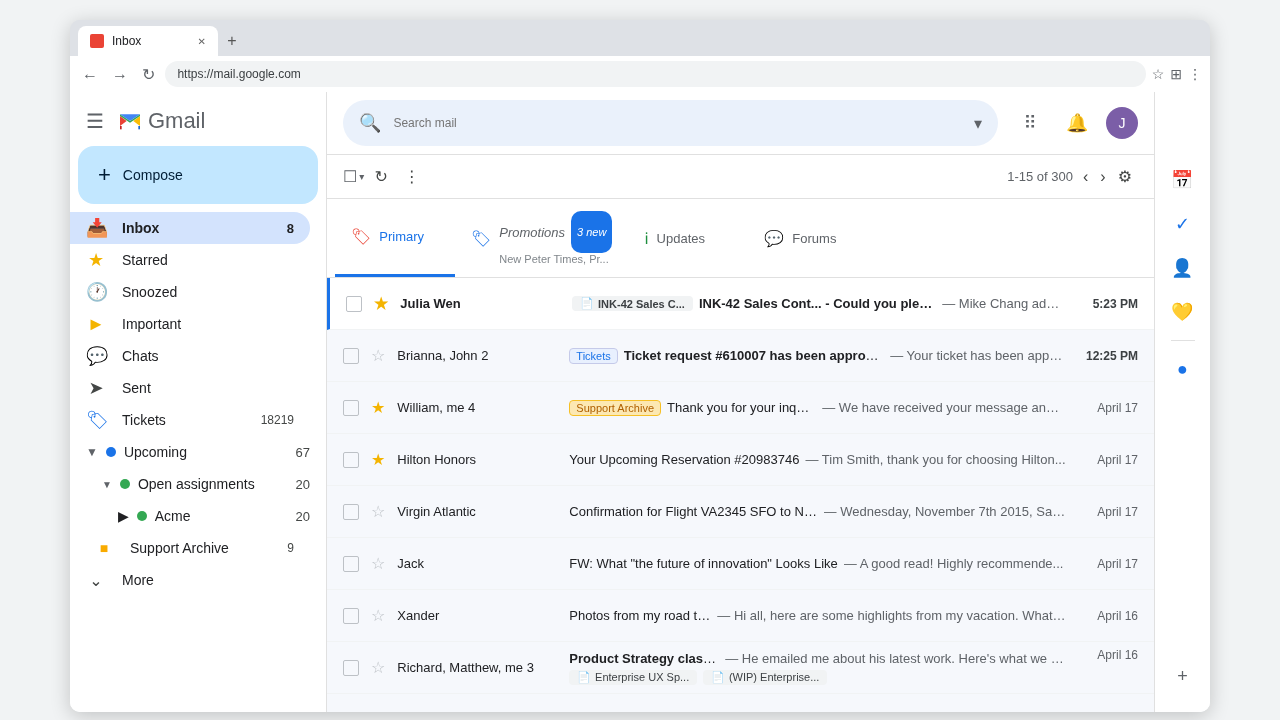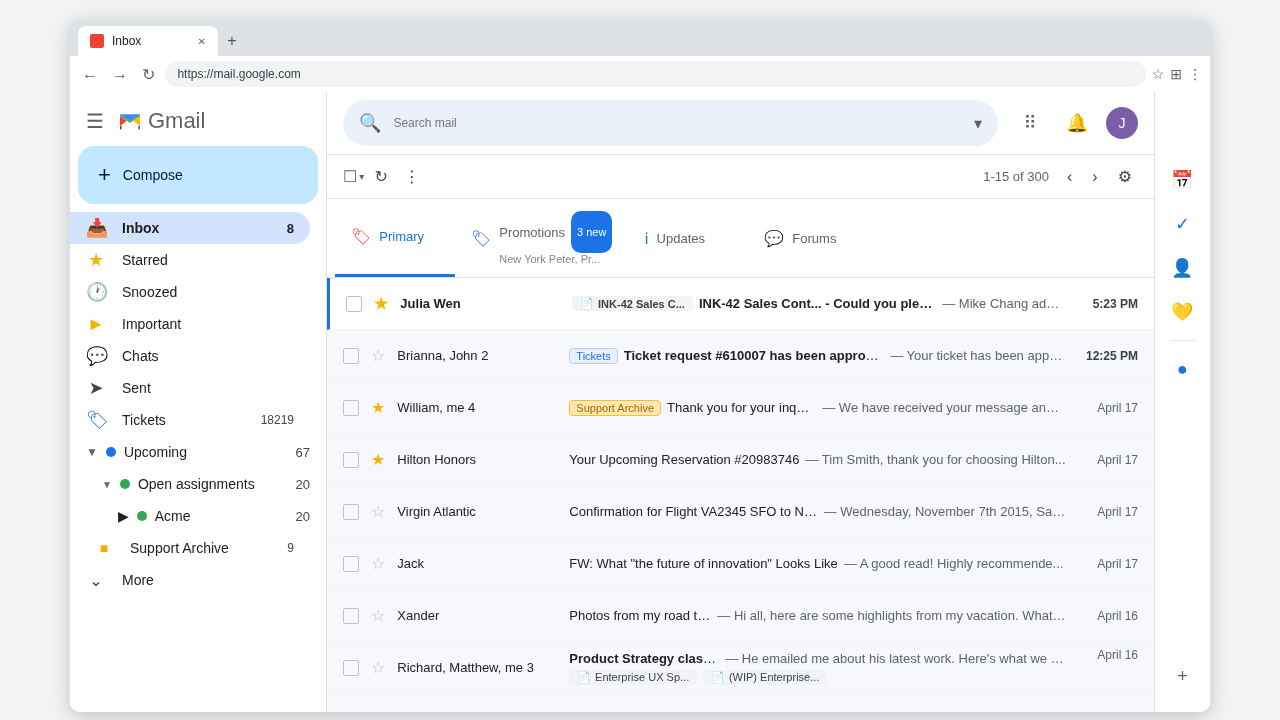--- a/index.html
+++ b/index.html
@@ -149,21 +149,21 @@
 
     .toolbar {
       display: flex;
       align-items: center;
       padding: 6px 16px;
       gap: 4px;
       border-bottom: 1px solid #e0e0e0;
     }
     .toolbar-left { display: flex; align-items: center; gap: 4px; flex: 1; }
     .tool-btn { padding: 6px; border-radius: 50%; cursor: pointer; color: #444746; font-size: 16px; display: flex; align-items: center; justify-content: center; }
-    .toolbar-right { display: flex; align-items: center; gap: 8px; font-size: 13px; color: #5f6368; }
+    .toolbar-right { display: flex; align-items: center; gap: 0; font-size: 13px; color: #5f6368; }
 
     
     .email-tabs {
       display: flex;
       align-items: stretch;
       border-bottom: 1px solid #e0e0e0;
       padding: 0 8px;
     }
     .email-tab {
       display: flex;
@@ -456,25 +456,25 @@
       </div>
 
       <div class="email-tabs">
         <div class="email-tab active">
           <span class="tab-icon" style="color:#ea4335;">🏷</span>
           <span class="tab-name">Primary</span>
         </div>
         <div class="email-tab">
           <span class="tab-icon" style="color:#1a73e8;">🏷</span>
           <div style="display:flex;flex-direction:column;">
-            <div style="display:flex;align-items:center;gap:6px;">
+            <div style="display:flex;align-items:center;gap:6px;font-style:italic;">
               <span class="tab-name">Promotions</span>
               <span class="new-badge">3 new</span>
             </div>
-            <span class="tab-sub">New York Peter, Pr...</span>
+            <span class="tab-sub">New Peter Times, Pr...</span>
           </div>
         </div>
         <div class="email-tab">
           <span class="tab-icon" style="color:#1e8e3e;">ℹ</span>
           <span class="tab-name">Updates</span>
         </div>
         <div class="email-tab">
           <span class="tab-icon" style="color:#a142f4;">💬</span>
           <span class="tab-name">Forums</span>
         </div>

